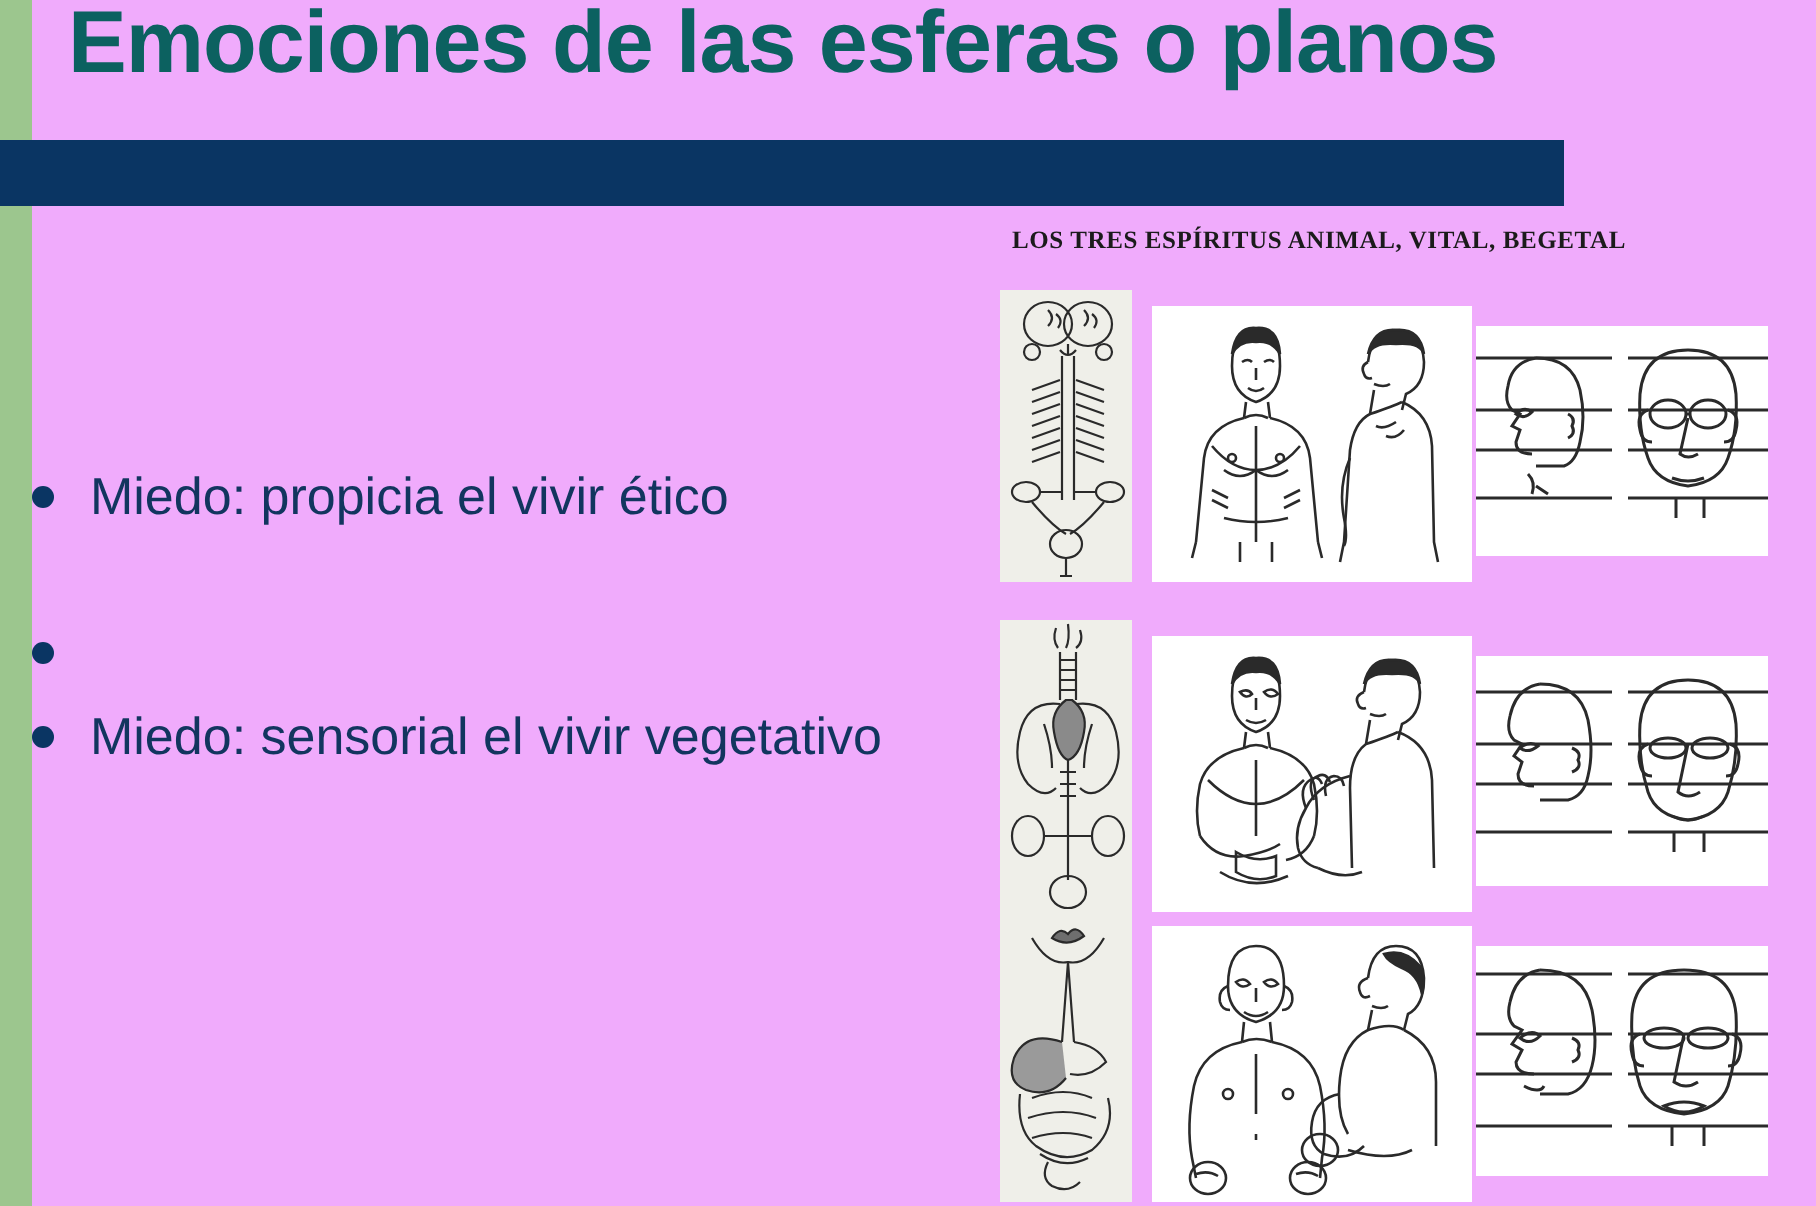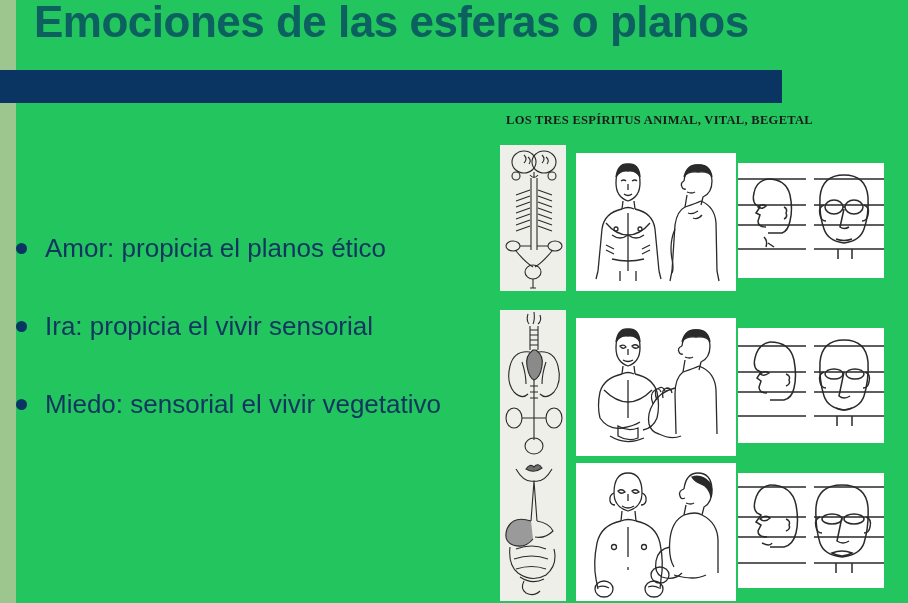--- a/index.html
+++ b/index.html
@@ -3,21 +3,21 @@
 <meta charset="utf-8">
 <style>
   html,body{margin:0;padding:0;}
   body{
     width:908px;height:603px;
     background:#ffffff;
     font-family:"Liberation Sans", sans-serif;
     overflow:hidden;
     position:relative;
   }
-  .slide{position:relative;width:908px;height:603px;background:#22c55e;overflow:hidden;}
+  .slide{position:relative;width:908px;height:603px;background:#f0abfc;overflow:hidden;}
 
   
   .green-bar{
     position:absolute;left:0;top:0;width:16px;height:603px;
     background:#9cc68e;
   }
 
   
   .title{
     position:absolute;left:34px;top:-6px;
@@ -104,26 +104,25 @@
   <div class="green-bar"></div>
 
   <div class="title">Emociones de las esferas o planos</div>
 
   <div class="banner"></div>
 
   <div class="bullets">
 
     <div class="bullet-row">
       <span class="bullet-dot"></span>
-      <div class="bullet-text">Amor: propicia  el planos ético</div>
+      <div class="bullet-text">Miedo: propicia  el vivir ético</div>
     </div>
 
     <div class="bullet-row">
       <span class="bullet-dot"></span>
-      <div class="bullet-text">Ira: propicia el vivir sensorial</div>
     </div>
 
     <div class="bullet-row">
       <span class="bullet-dot"></span>
       <div class="bullet-text">Miedo: sensorial  el vivir vegetativo</div>
     </div>
 
   </div>
 
   <div class="figure">

